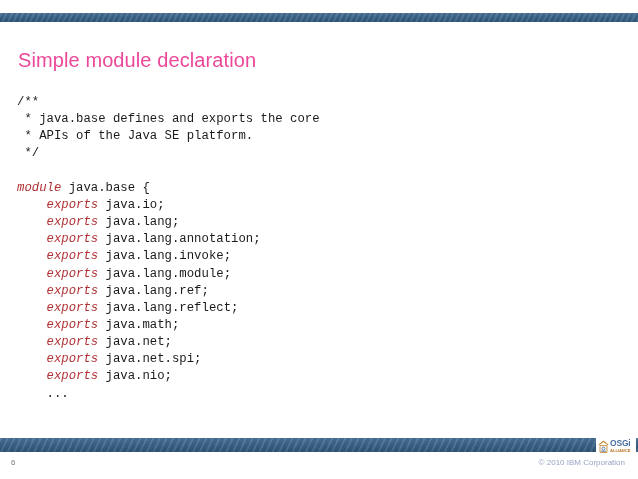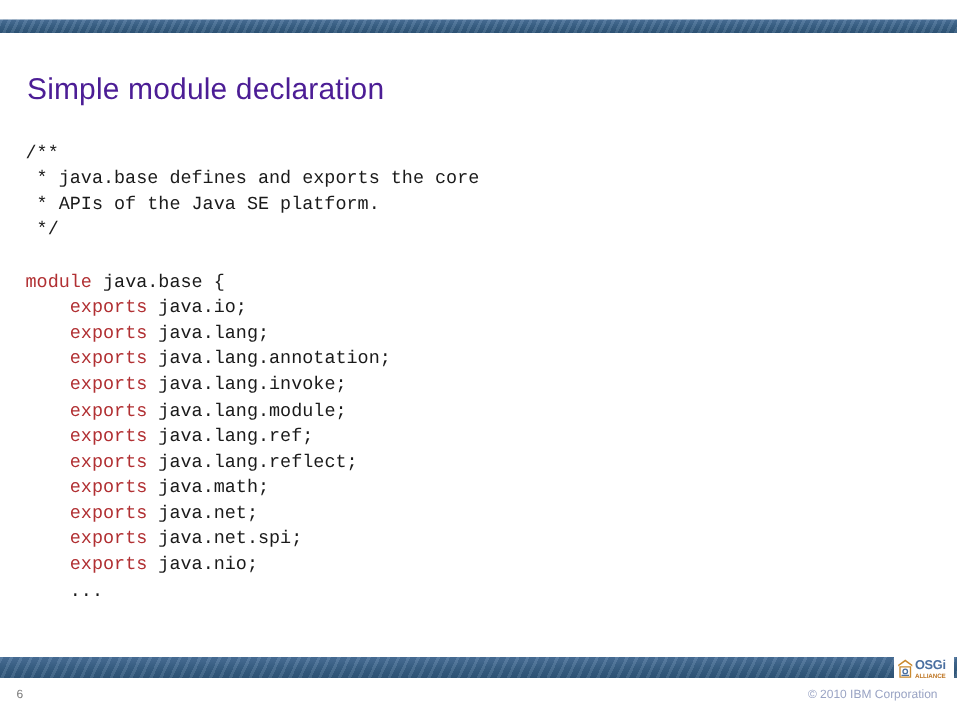--- a/index.html
+++ b/index.html
@@ -39,21 +39,21 @@
         rgba(0,0,0,0.05) 5px);
   }
 
   
   .slide-title {
     position: absolute;
     left: 18px;
     top: 48px;
     font-size: 20px;
     font-weight: 400;
-    color: #4c1d95;
+    color: #ec4899;
     letter-spacing: 0.1px;
     line-height: 24px;
     white-space: nowrap;
   }
 
   
   .code-block {
     position: absolute;
     left: 17px;
     top: 94px;
@@ -63,20 +63,21 @@
     line-height: 17.15px;
     color: #1a1a1a;
     white-space: pre;
   }
   .code-line {
     white-space: pre;
     min-height: 17.15px;
   }
   .kw {
     color: #b13033;
+    font-style: italic;
   }
   .blank {
     height: 17.15px;
   }
 
   
   .bottom-rule {
     position: absolute;
     left: 0;
     top: 438px;

